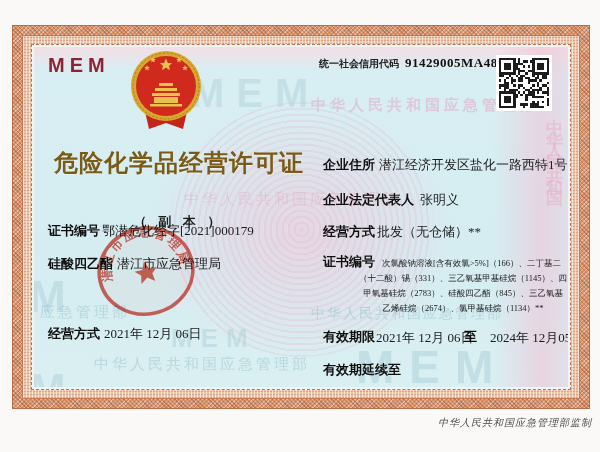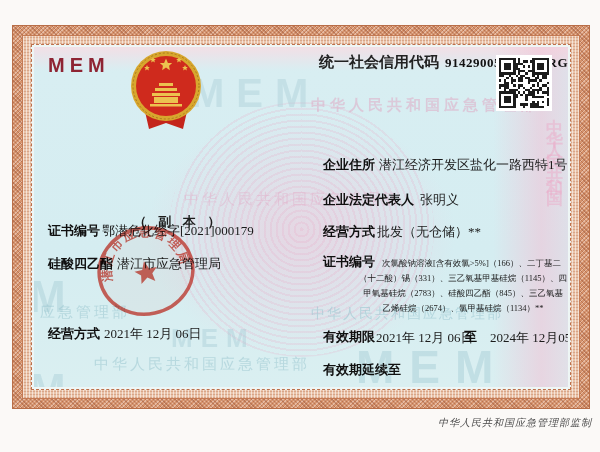--- a/index.html
+++ b/index.html
@@ -45,21 +45,21 @@
   .cert-title{left:0;top:100px;width:290px;text-align:center;font-family:"Liberation Serif","DejaVu Serif",serif;
     font-weight:bold;font-size:24px;letter-spacing:1px;color:#7a5a15;text-shadow:0 1px 0 rgba(255,255,255,.4);}
   .copy-type{left:0;top:138px;width:290px;text-align:center;font-size:13px;font-weight:bold;letter-spacing:4px;color:#1d1d1d;margin-top:28px;}
   .lbl{font-weight:bold;color:#101010;font-size:13px;}
   .val{font-family:"Liberation Serif","DejaVu Serif",serif;font-size:13px;color:#1b1b1b;}
   .row-certno{left:14px;top:174px;}
   .row-issuer{left:14px;top:207px;}
   .row-issuedate{left:14px;top:277px;}
   .seal{left:60px;top:176px;mix-blend-mode:multiply;}
   .row-credit{left:285px;top:6px;}
-  .credit-lbl{font-size:15px;font-weight:bold;color:#222;}
+  .credit-lbl{font-size:10px;font-weight:bold;color:#222;}
   .credit-val{font-family:"Liberation Serif","DejaVu Serif",serif;font-size:13px;font-weight:bold;letter-spacing:.5px;color:#111;margin-left:6px;}
   .qr{position:absolute;left:462px;top:8px;width:56px;height:56px;background:#fff;padding:3px;box-sizing:border-box;
       display:grid;grid-template-columns:repeat(21,1fr);grid-template-rows:repeat(21,1fr);}
   .qr .qd{background:#1c1c1c;}
   .row-company{left:289px;top:71px;}
   .row-address{left:289px;top:108px;}
   .row-legal{left:289px;top:143px;}
   .row-mode{left:289px;top:175px;}
   .g6{margin-left:6px;} .g4{margin-left:4px;} .g2{margin-left:2px;margin-top:25px;}
   .scope-label{left:289px;top:206px;}
@@ -111,20 +111,21 @@
         <use href="#st" transform="translate(18 19) scale(3)"></use>
         <use href="#st" transform="translate(56 19) scale(3)"></use>
         <rect x="30" y="34" width="14" height="3"></rect>
         <rect x="26" y="39" width="22" height="3"></rect>
         <rect x="23" y="44" width="28" height="3"></rect>
         <rect x="25" y="48" width="24" height="6"></rect>
         <rect x="21" y="55" width="32" height="2.5"></rect>
       </g>
     </svg>
 
+    <div class="abs cert-title">危险化学品经营许可证</div>
     <div class="abs copy-type">（ 副 本 ）</div>
 
     <div class="abs row-certno">
       <span class="lbl">证书编号</span><span class="val g2">鄂潜危化经字[2021]000179</span>
     </div>
     <div class="abs row-issuer">
       <span class="lbl">硅酸四乙酯</span><span class="val g4">潜江市应急管理局</span>
     </div>
     <div class="abs row-issuedate">
       <span class="lbl">经营方式</span><span class="val g4">2021年 12月 06日</span>

